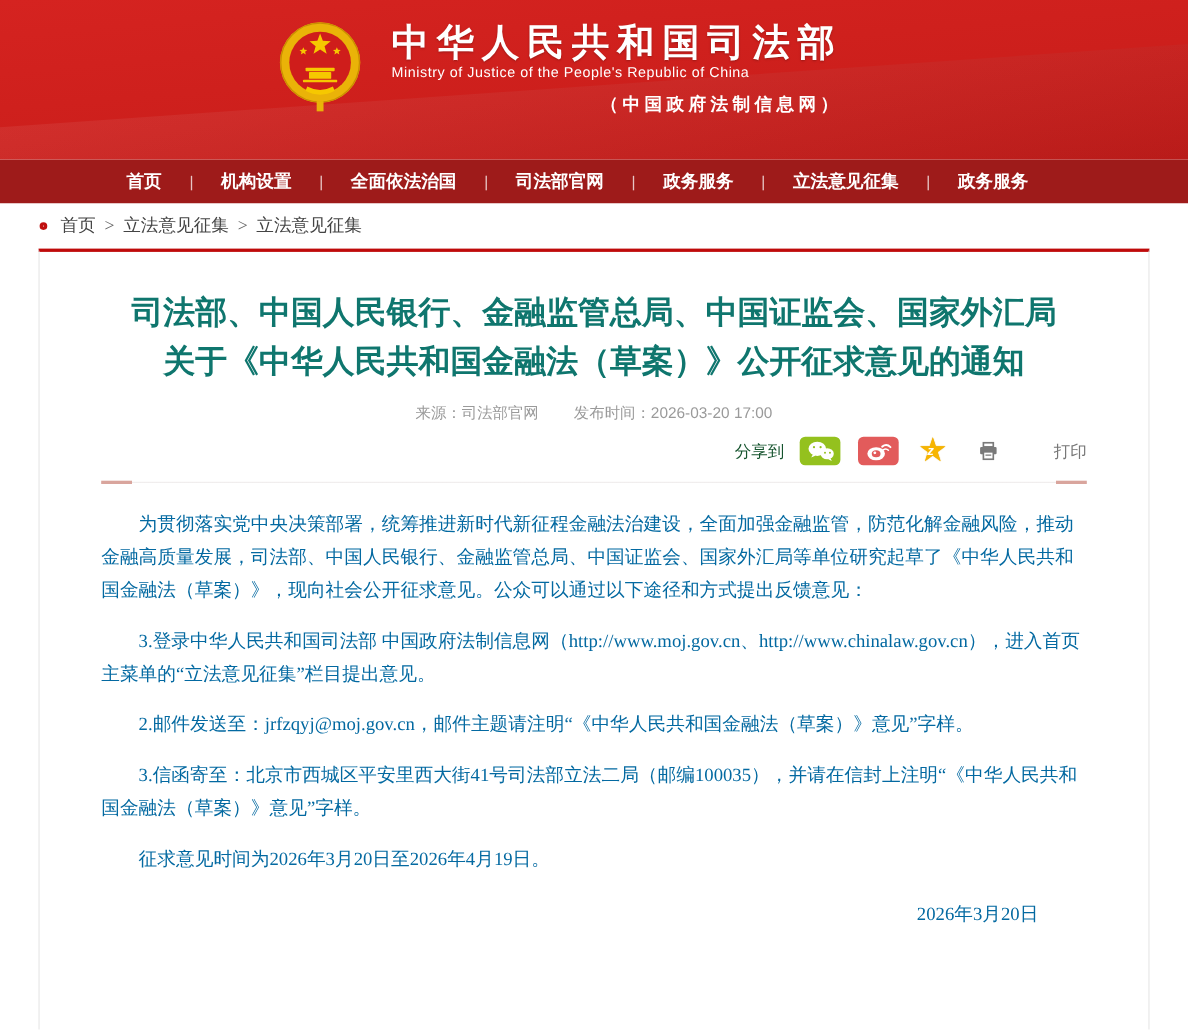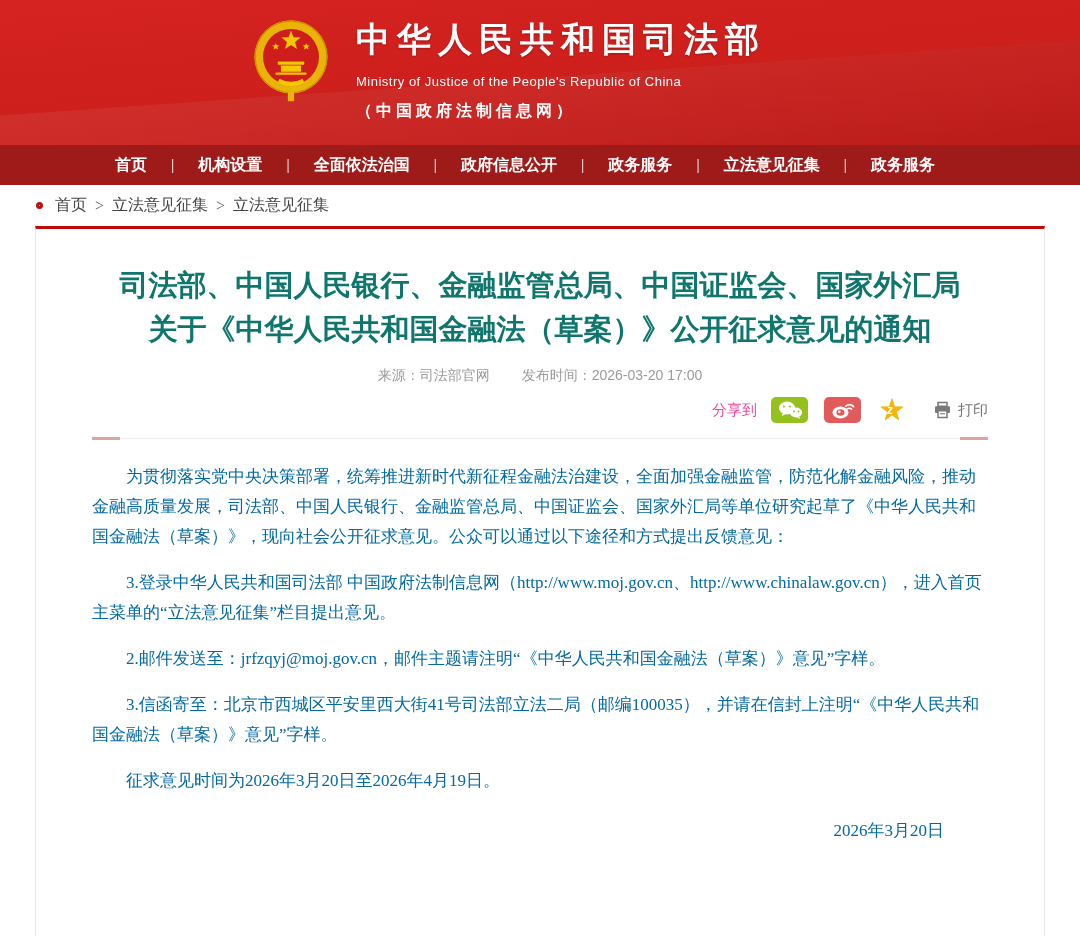--- a/index.html
+++ b/index.html
@@ -19,26 +19,26 @@
   }
   .header-inner { position:relative; z-index:2; display:flex; padding:18px 0 0 252px; }
   .emblem { width:78px; height:84px; flex:0 0 auto; margin-right:26px; }
   .header-text { padding-top:2px; }
   .site-title {
     color:#fff; font-size:34px; font-weight:bold; letter-spacing:7px;
     font-family:"Liberation Sans","DejaVu Sans",sans-serif;
     text-shadow:0 1px 2px rgba(0,0,0,0.25); line-height:38px;
   }
   .site-subtitle-en {
-    color:#fff; font-size:13px; letter-spacing:0.5px; margin-top:16px;
+    color:#fff; font-size:13px; letter-spacing:0.5px; margin-top:0;
     font-family:"Liberation Sans","DejaVu Sans",sans-serif;
   }
   .site-subtitle-cn {
     color:#fff; font-size:16px; font-weight:bold; letter-spacing:4px;
-    margin-top:12px; text-align:left;
+    margin-top:12px; text-align:right;
     font-family:"Liberation Sans","DejaVu Sans",sans-serif;
   }
 
   
   .main-nav {
     height:40px; background:#9e1b1a;
     display:flex; align-items:center; justify-content:space-between;
     padding:0 145px 0 115px;
     font-family:"Liberation Sans","DejaVu Sans",sans-serif;
   }
@@ -70,34 +70,34 @@
     text-align:center; color:#9a9a9a; font-size:14px; margin-top:16px;
     font-family:"Liberation Sans","DejaVu Sans",sans-serif;
   }
   .article-meta .meta-part { margin:18px 14px; }
 
   .share-row {
     display:flex; align-items:center; justify-content:flex-end;
     margin-top:10px; height:30px;
     font-family:"Liberation Sans","DejaVu Sans",sans-serif;
   }
-  .share-label { color:#ec4899; font-size:15px; margin-right:14px; }
+  .share-label { color:#14532d; font-size:15px; margin-right:14px; }
   .share-btn {
     width:37px; height:26px; border-radius:5px; margin-right:16px;
     display:flex; align-items:center; justify-content:center; cursor:pointer;
   }
   .share-wechat { background:#94c11e; }
   .share-weibo  { background:#e25b5b; }
   .share-qzone  { background:transparent; width:30px; position:relative; }
   .qzone-star { font-size:30px; line-height:26px; color:#f7b500; text-shadow:0 0 1px #d89a00; }
   .qzone-z {
     position:absolute; left:10px; top:6px; color:#fff; font-size:12px;
     font-weight:bold; font-style:italic;
   }
-  .print-group { display:flex; align-items:center; margin-left:10px; cursor:pointer; }
+  .print-group { display:flex; align-items:center; margin-left:10px; cursor:pointer;gap:44px; }
   .print-label { color:#777; font-size:15px; margin-left:6px; }
 
   .title-divider { position:relative; height:3px; margin-top:12px;
     background:linear-gradient(#efecec,#efecec) center / 100% 1px no-repeat; }
   .title-divider::before, .title-divider::after {
     content:""; position:absolute; top:0; width:28px; height:3px; background:#d9a59d;
   }
   .title-divider::before { left:0; }
   .title-divider::after { right:0; }
 
@@ -133,21 +133,21 @@
   </div>
 </div>
 
 <div class="main-nav">
   <span class="nav-item">首页</span>
   <span class="nav-sep">|</span>
   <span class="nav-item">机构设置</span>
   <span class="nav-sep">|</span>
   <span class="nav-item">全面依法治国</span>
   <span class="nav-sep">|</span>
-  <span class="nav-item">政府信息公开</span>
+  <span class="nav-item">司法部官网</span>
   <span class="nav-sep">|</span>
   <span class="nav-item">政务服务</span>
   <span class="nav-sep">|</span>
   <span class="nav-item">立法意见征集</span>
   <span class="nav-sep">|</span>
   <span class="nav-item">政务服务</span>
 </div>
 
 <div class="breadcrumb">
   <span class="crumb-bullet"></span>

